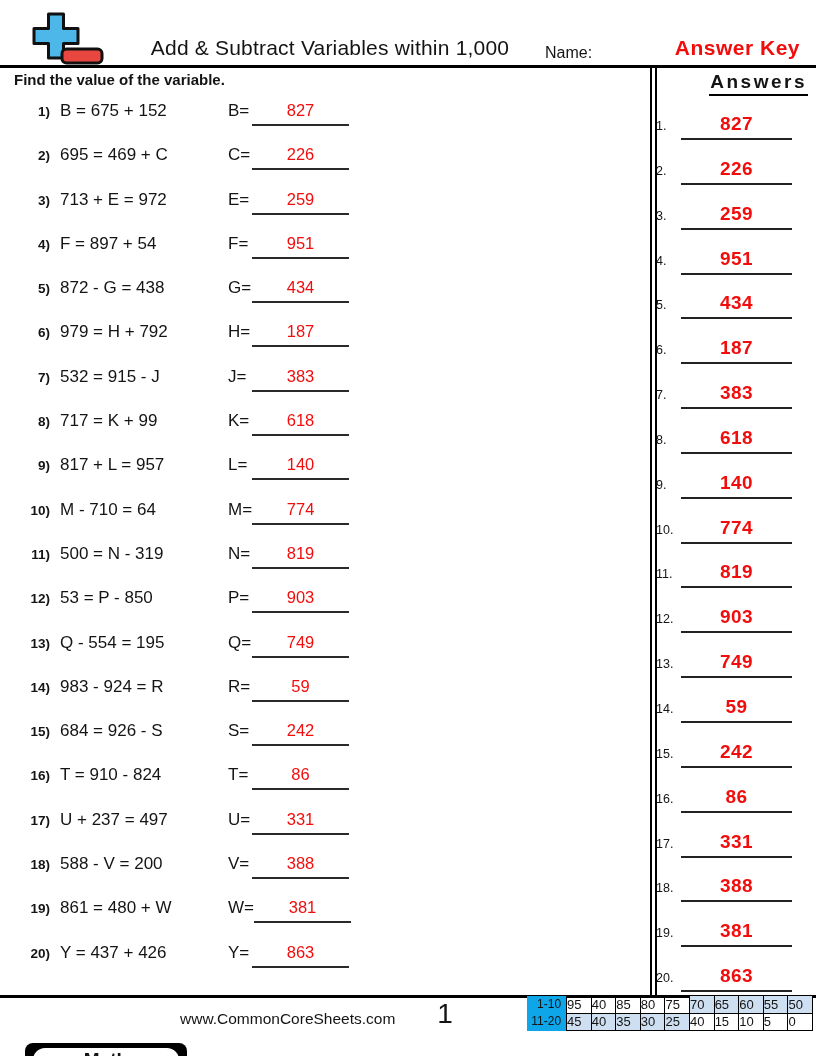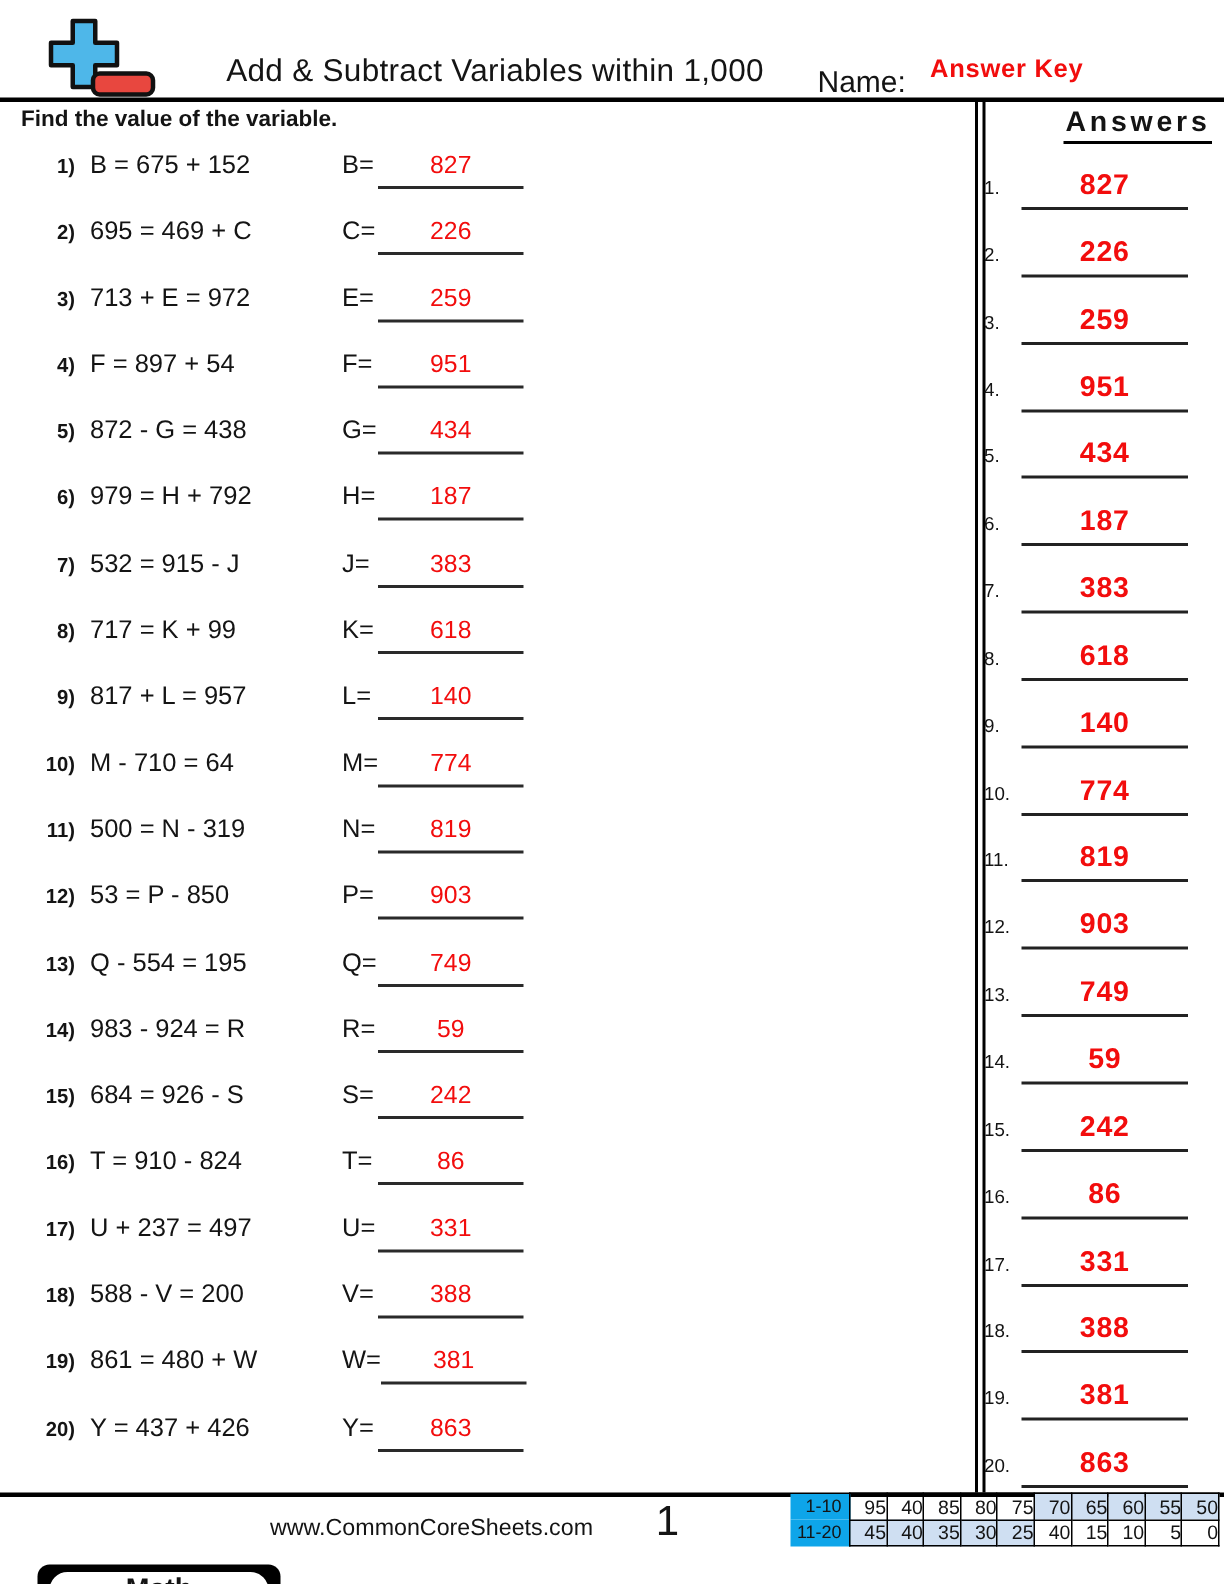--- a/index.html
+++ b/index.html
@@ -13,23 +13,23 @@
   html,body{background:#888;}
   #page{
     position:relative;width:816px;height:1056px;background:#fff;margin:0 auto;
     font-family:"Liberation Sans","DejaVu Sans",sans-serif;color:var(--ink);
     overflow:hidden;
   }
   
   .logo{position:absolute;left:24px;top:8px;}
   .title{position:absolute;left:0;top:36px;width:660px;text-align:center;
          font-size:21px;letter-spacing:.2px;}
-  .name-label{position:absolute;left:545px;top:44px;font-size:20px;}
-  .name-value{position:absolute;left:620px;top:36px;width:180px;text-align:left;
-              font-size:17px;font-weight:bold;color:var(--red);letter-spacing:.5px;}
+  .name-label{position:absolute;left:545px;top:44px;font-size:16px;}
+  .name-value{position:absolute;left:620px;top:36px;width:180px;text-align:right;
+              font-size:21px;font-weight:bold;color:var(--red);letter-spacing:.5px;}
   .head-rule{position:absolute;left:0;top:65px;width:816px;height:3px;background:#000;}
   .instruction{position:absolute;left:14px;top:71px;font-size:15px;font-weight:bold;}
   
   .problems{position:absolute;left:0;top:97px;width:652px;}
   .prob-row{height:44.3px;display:flex;align-items:baseline;}
   .prob-num{width:50px;text-align:right;font-weight:bold;font-size:13.5px;line-height:26px;}
   .prob-eq{margin-left:10px;width:168px;font-size:17px;line-height:26px;white-space:nowrap;}
   .prob-var{min-width:24px;font-size:17px;line-height:26px;}
   .prob-blank{width:97px;border-bottom:2px solid #2a2a2a;text-align:center;line-height:26px;}
   .red-ans{color:var(--red);font-size:16.5px;}
@@ -46,21 +46,21 @@
   .ans-val{color:var(--red);font-weight:bold;font-size:19px;letter-spacing:.5px;}
   
   .foot-rule{position:absolute;left:0;top:995px;width:816px;height:3px;background:#000;}
   .badge{position:absolute;left:25px;top:1043px;width:162px;height:34px;background:#000;border-radius:8px;}
   .badge-pill{position:absolute;left:6px;top:3px;right:6px;bottom:3px;background:#fff;
               border:2.5px solid #000;border-radius:15px;display:flex;align-items:center;justify-content:center;
               font-size:19px;font-weight:bold;}
   .website{position:absolute;left:180px;top:1010px;font-size:15.5px;}
   .page-num{position:absolute;left:423px;top:998px;width:44px;text-align:center;font-size:28px;}
   .score{position:absolute;right:3px;top:995px;border-collapse:collapse;}
-  .score td{width:24.6px;height:17.5px;border:1.6px solid #000;text-align:right;
+  .score td{width:24.6px;height:17.5px;border:1.6px solid #000;text-align:left;
             font-size:13px;padding:0;line-height:15px;}
   .score td.score-label{border:none;width:40px;text-align:right;padding-right:5px;font-size:12px;background:#0ea5e9;}
   .score td.hl{background:var(--cell-blue);}
 </style>
 </head>
 <body>
 
 <div id="page">
 
   <svg class="logo" width="82" height="58" viewBox="0 0 82 58" aria-hidden="true">

